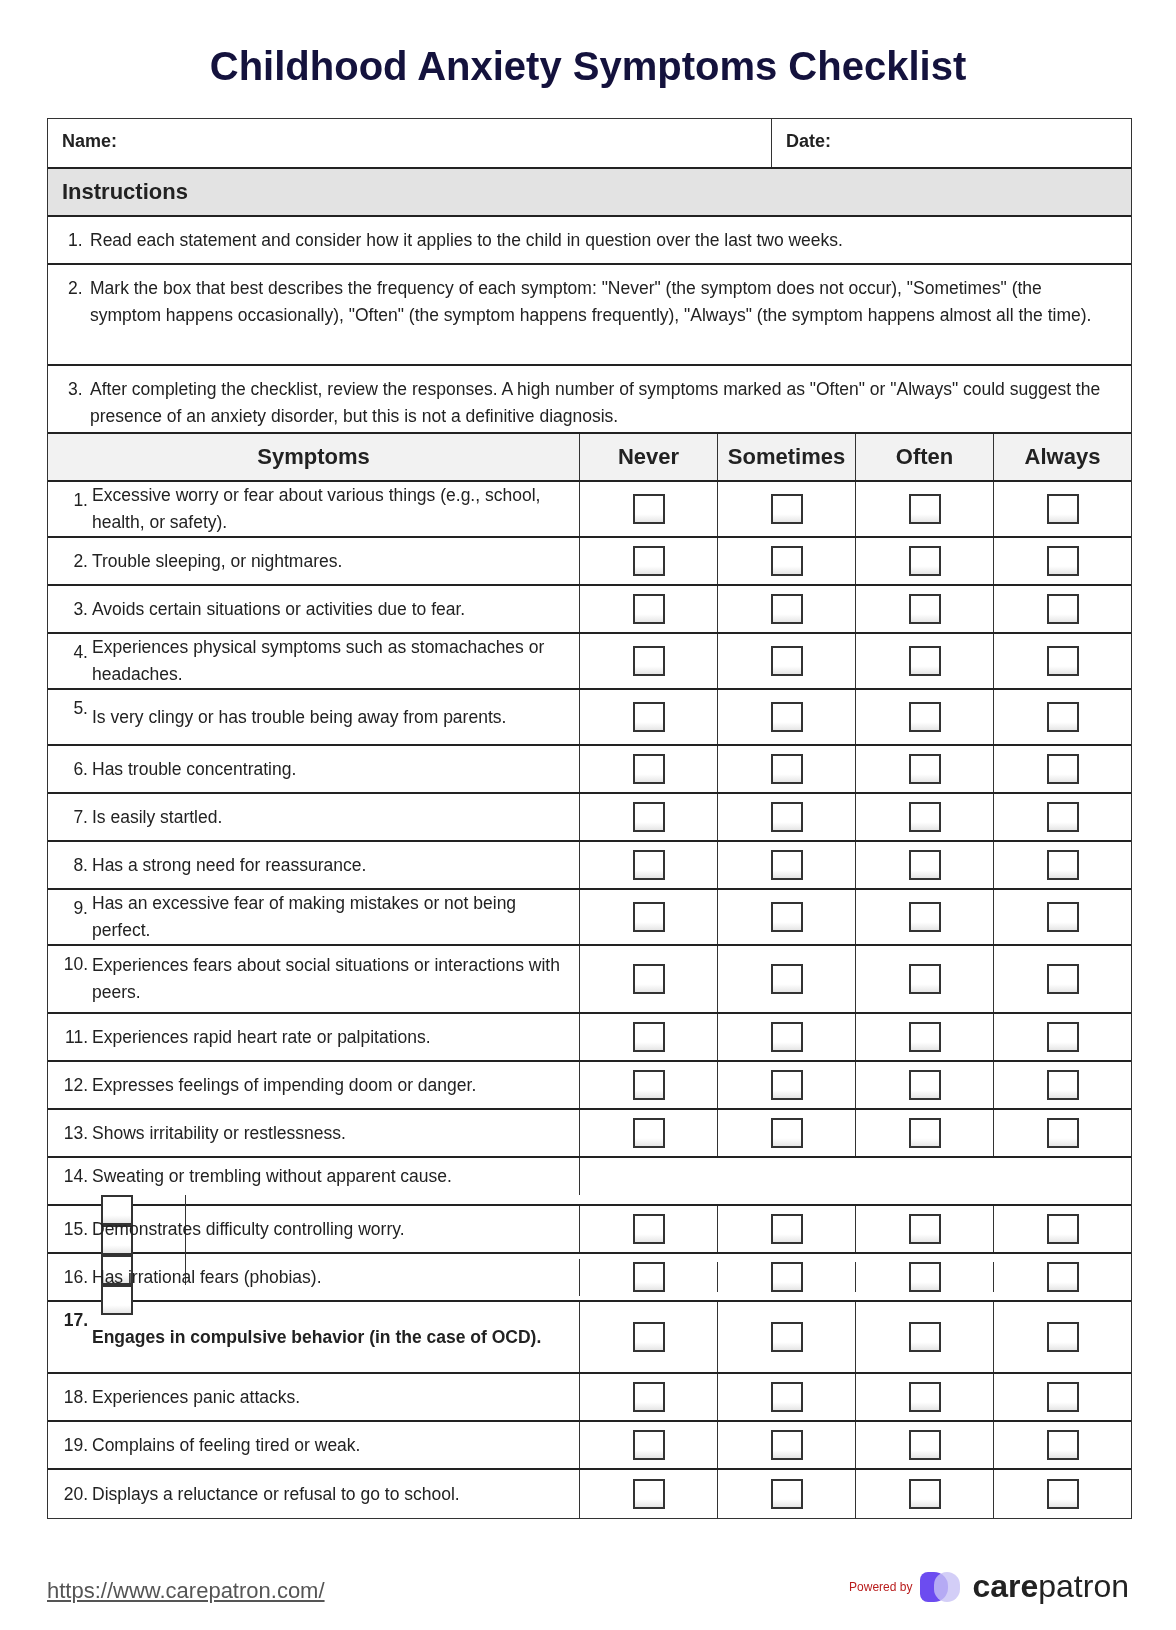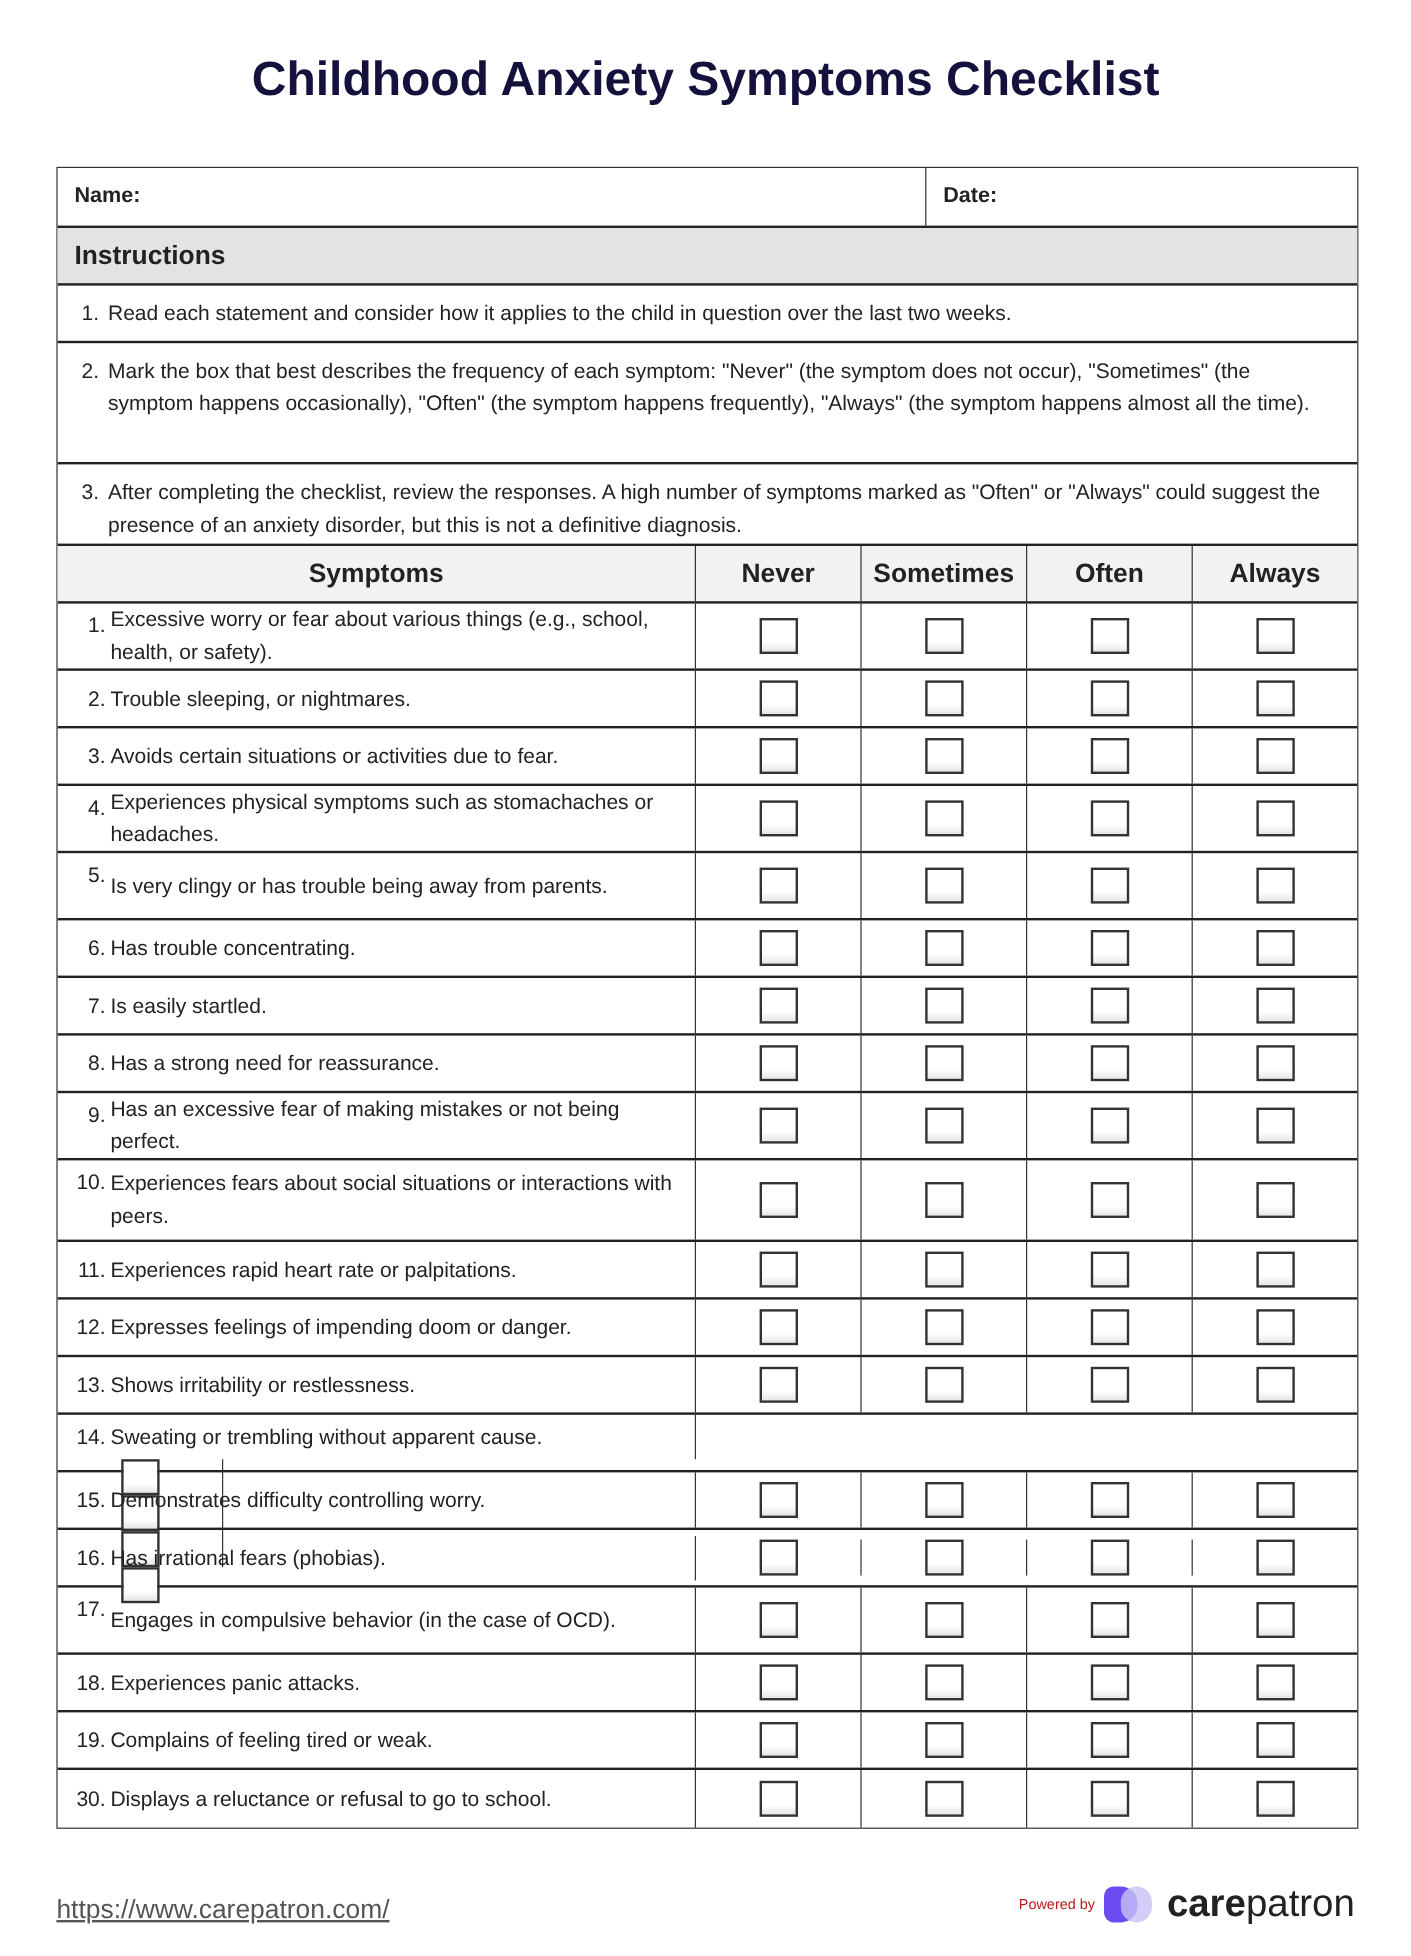--- a/index.html
+++ b/index.html
@@ -1,18 +1,18 @@
 <!DOCTYPE html>
 <html><head>
 <meta charset="utf-8">
 <style>
   html, body { margin: 0; padding: 0; background: #ffffff; }
   body { width: 1176px; height: 1630px; position: relative; font-family: "Liberation Sans", sans-serif; color: #222; }
   .title { position: absolute; top: 44px; left: 0; width: 1176px; text-align: center; font-size: 40px; font-weight: bold; color: #14123d; }
-  .frame { position: absolute; left: 47px; top: 139px; width: 1083px; border: 1px solid #333; }
+  .frame { position: absolute; left: 47px; top: 118px; width: 1083px; border: 1px solid #333; }
   .row { display: flex; border-bottom: 2px solid #222; box-sizing: border-box; }
   .row:last-child { border-bottom: none; }
   .namedate .cell { padding: 12px 14px; font-size: 18px; font-weight: bold; height: 48px; box-sizing: border-box; }
   .namedate .name { width: 724px; border-right: 1px solid #333; }
   .namedate .date { flex: 1; }
   .instr-head { background: #e3e3e3; padding: 10px 14px; font-size: 22px; font-weight: bold; height: 48px; box-sizing: border-box; }
   .instr { padding: 10px 20px 10px 42px; font-size: 17.5px; line-height: 27px; position: relative; }
   .instr .num { position: absolute; left: 20px; }
   .th { background: #f2f2f2; font-weight: bold; font-size: 22px; height: 48px; align-items: flex-end; }
   .col-sym { width: 532px; border-right: 1px solid #333; box-sizing: border-box; }
@@ -348,21 +348,21 @@
         <div class="col-opt">
           <div class="cb"></div>
         </div>
         <div class="col-opt">
           <div class="cb"></div>
         </div>
         <div class="col-opt">
           <div class="cb"></div>
         </div>
       </div>
-      <div class="row srow" style="height: 56px;">
+      <div class="row srow" style="height: 72px; font-weight: bold;">
         <div class="col-sym">
           <span class="num">17.</span>
           <span>Engages in compulsive behavior (in the case of OCD).</span>
         </div>
         <div class="col-opt">
           <div class="cb"></div>
         </div>
         <div class="col-opt">
           <div class="cb"></div>
         </div>
@@ -404,21 +404,21 @@
         </div>
         <div class="col-opt">
           <div class="cb"></div>
         </div>
         <div class="col-opt">
           <div class="cb"></div>
         </div>
       </div>
       <div class="row srow single" style="height: 47px;">
         <div class="col-sym">
-          <span class="num">30.</span>
+          <span class="num">20.</span>
           <span>Displays a reluctance or refusal to go to school.</span>
         </div>
         <div class="col-opt">
           <div class="cb"></div>
         </div>
         <div class="col-opt">
           <div class="cb"></div>
         </div>
         <div class="col-opt">
           <div class="cb"></div>

